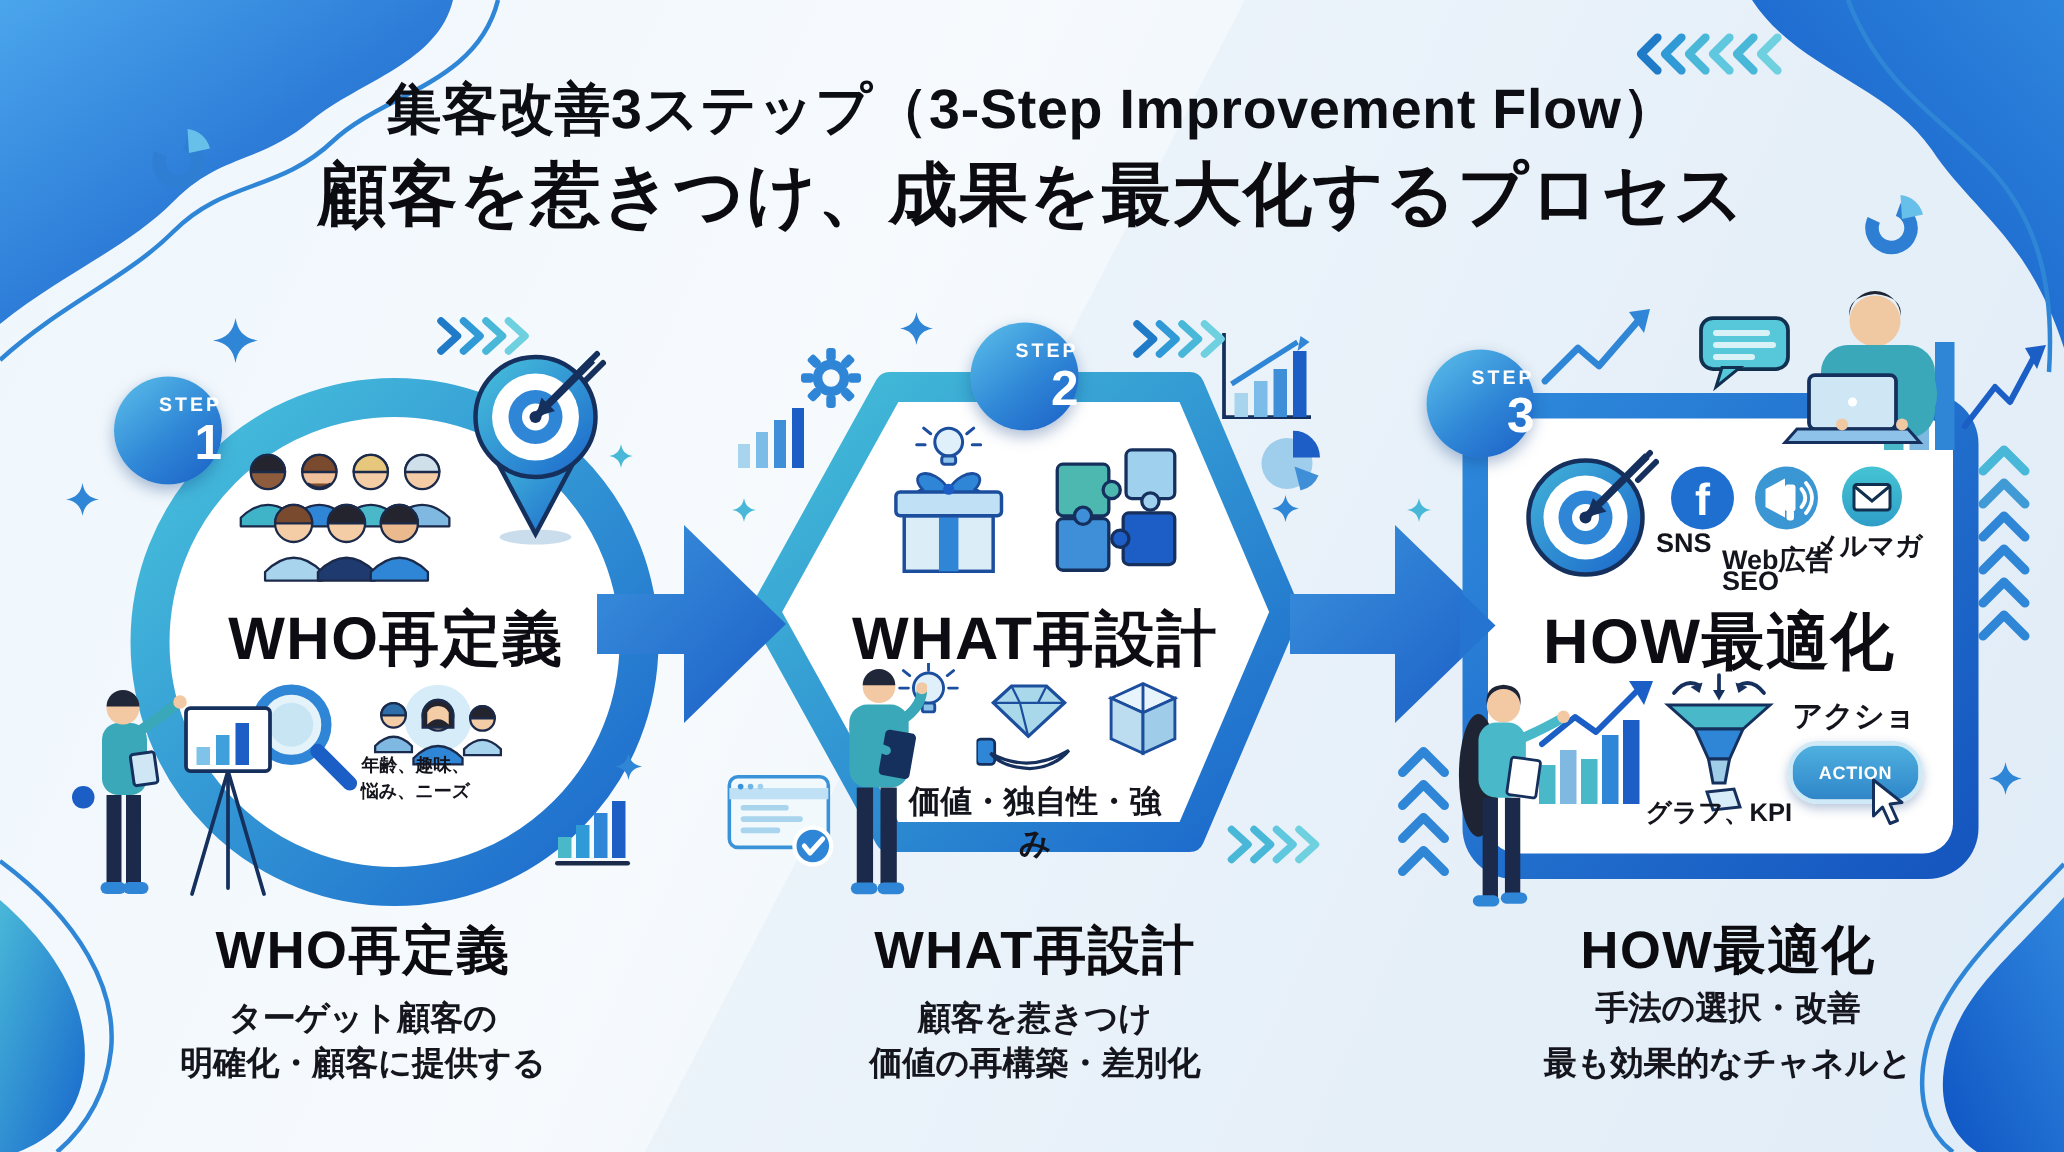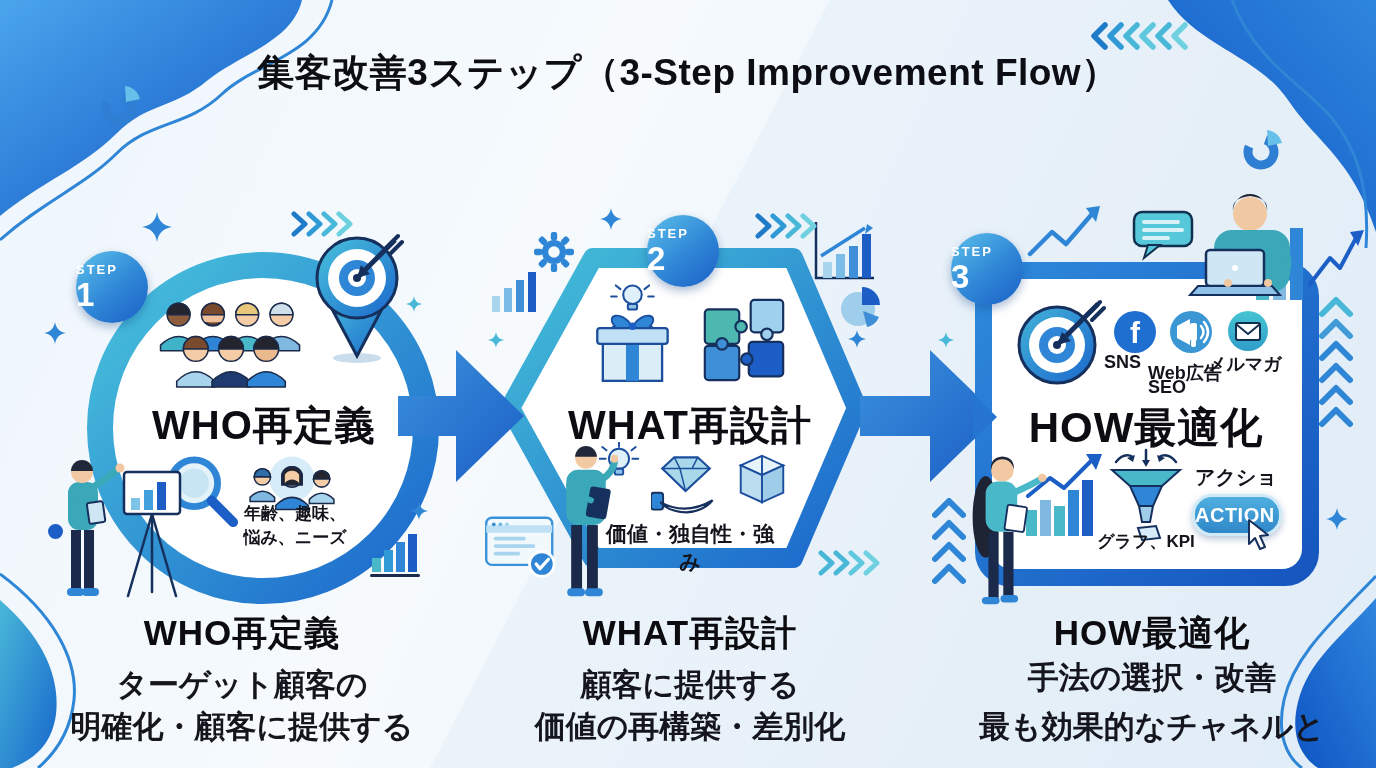--- a/index.html
+++ b/index.html
@@ -12,36 +12,36 @@
     background:linear-gradient(115deg,#eef6fc 0%,#f6fafd 38%,#e2eef8 100%);
     text-decoration:underline;
   }
   .abs{position:absolute;}
   .title{left:0;top:52px;width:1376px;text-align:center;z-index:5;}
   .title-l1{font-size:37px;font-weight:800;letter-spacing:0.5px;color:#0d0d14;line-height:1.15;}
   .title-l2{font-size:46px;font-weight:900;letter-spacing:1px;color:#0b0b10;line-height:1.15;margin-top:8px;}
   .badge{
     width:72px;height:72px;border-radius:50%;z-index:8;
     background:linear-gradient(140deg,#5cc0ea 0%,#2f86d6 55%,#1a5fc6 100%);
-    color:#fff;display:flex;flex-direction:column;align-items:flex-start;justify-content:center;
+    color:#fff;display:flex;flex-direction:column;align-items:flex-end;justify-content:center;
     box-shadow:0 4px 10px rgba(16,62,128,.35);
   }
   .badge .s{font-size:13px;font-weight:700;letter-spacing:2px;line-height:1;}
   .badge .n{font-size:33px;font-weight:800;line-height:1;margin-top:2px;}
   .shape-title{font-size:40px;font-weight:900;color:#0c0c12;text-align:center;z-index:7;letter-spacing:1px;}
   .note{font-weight:800;color:#14141c;text-align:center;z-index:7;}
   .summary{text-align:center;z-index:6;}
   .sum-title{font-size:35px;font-weight:900;color:#0b0b10;letter-spacing:1px;}
-  .sum-line{font-size:31px;font-weight:800;color:#15151d;line-height:1.35;}
+  .sum-line{font-size:22px;font-weight:800;color:#15151d;line-height:1.35;}
   .chan-label{font-size:18px;font-weight:800;color:#14141c;z-index:7;}
   .action-pill{
     width:84px;height:36px;border-radius:20px;z-index:7;
     background:linear-gradient(180deg,#4fb0e0,#2f86c8);
-    border:3px solid #cfe9f7;display:flex;align-items:center;justify-content:flex-start;
-    color:#fff;font-size:20px;font-weight:800;letter-spacing:0.5px;
+    border:3px solid #cfe9f7;display:flex;align-items:center;justify-content:center;
+    color:#fff;font-size:12px;font-weight:800;letter-spacing:0.5px;
     box-shadow:0 3px 7px rgba(16,62,128,.3);
   }
   .dot{width:15px;height:15px;border-radius:50%;background:#1b5ec6;z-index:3;}
   .z2{z-index:2}.z3{z-index:3}.z4{z-index:4}.z5{z-index:5}.z6{z-index:6}.z7{z-index:7}
 </style>
 </head>
 <body>
 
 <div class="canvas">
 
@@ -66,20 +66,21 @@
     <path d="M1376 0 L1168 0 C1198 46 1258 56 1288 100 C1316 142 1352 158 1376 232 Z" fill="url(#gb2)"></path>
     <path d="M1232 0 C1256 62 1300 82 1330 116 C1356 146 1370 186 1366 248" fill="none" stroke="#2f86d6" stroke-width="3"></path>
     <path d="M0 600 C44 638 60 678 56 714 C52 746 32 760 12 768 L0 768 Z" fill="url(#gb3)"></path>
     <path d="M0 574 C54 614 78 660 74 700 C70 736 52 756 38 768" fill="none" stroke="#2f86d6" stroke-width="3"></path>
     <path d="M1376 598 C1338 640 1308 662 1298 702 C1290 734 1300 756 1318 768 L1376 768 Z" fill="url(#gb2)"></path>
     <path d="M1376 576 C1330 624 1294 656 1284 700 C1276 736 1288 758 1302 768" fill="none" stroke="#2f86d6" stroke-width="3"></path>
   </svg>
 
   <div class="abs title">
     <div class="title-l1">集客改善3ステップ（3-Step Improvement Flow）</div>
+    <div class="title-l2">顧客を惹きつけ、成果を最大化するプロセス</div>
   </div>
   <svg class="abs z4" style="left:98px;top:82px" width="48" height="48" viewBox="0 0 48 48">
     <circle cx="21" cy="26" r="13" fill="none" stroke="#2e7fd4" stroke-width="9" stroke-dasharray="62 20" transform="rotate(-70 21 26)"></circle>
     <path d="M27 4 A17 17 0 0 1 42 17 L28 20 Z" fill="#67c0ea"></path>
   </svg>
   <svg class="abs z4" style="left:1240px;top:126px" width="48" height="48" viewBox="0 0 48 48">
     <circle cx="21" cy="26" r="13" fill="none" stroke="#2e7fd4" stroke-width="9" stroke-dasharray="62 20" transform="rotate(-70 21 26)"></circle>
     <path d="M27 4 A17 17 0 0 1 42 17 L28 20 Z" fill="#67c0ea"></path>
   </svg>
   <svg class="abs z4" style="left:1090px;top:22px" width="102" height="28" viewBox="0 0 102 28" fill="none" stroke-width="5.5" stroke-linecap="round" stroke-linejoin="round">
@@ -170,21 +171,21 @@
         <path d="M62 46 Q74 34 86 46 L86 50 L62 50 Z" fill="#a8d4ee"></path>
           <circle cx="74" cy="26" r="8" fill="#f4cda6"></circle>
           <path d="M66 26 A8 8 0 0 1 82 26 Z" fill="#23242e"></path>
         <path d="M29 52 Q45 36 61 52 L61 56 L29 56 Z" fill="#2f86d6"></path>
           <circle cx="45" cy="24" r="10" fill="#f4cda6"></circle>
           <path d="M35 24 A10 10 0 0 1 55 24 L55 32 L35 32 Z" fill="#23242e"></path>
           <path d="M38 22 A8 8 0 0 1 52 22 L52 30 A10 12 0 0 0 38 30 Z" fill="#f4cda6" stroke="none"></path>
       </g>
     </svg>
 
-    <div class="abs note" style="left:228px;top:502px;width:134px;font-size:17px;line-height:1.42">
+    <div class="abs note" style="left:210px;top:502px;width:134px;font-size:12px;line-height:1.42">
       <div>年齢、趣味、</div>
       <div>悩み、ニーズ</div>
     </div>
 
     <svg class="abs z6" style="left:62px;top:436px" width="134" height="172" viewBox="0 0 134 172">
       <g stroke="#16305e" stroke-width="2.5" stroke-linecap="round">
         <line x1="90" y1="78" x2="66" y2="160"></line>
           <line x1="90" y1="78" x2="114" y2="160"></line>
           <line x1="90" y1="78" x2="90" y2="156"></line>
       </g>
@@ -565,21 +566,21 @@
       </svg>
   </section>
 
   <div class="abs summary" style="left:22px;top:610px;width:440px">
     <div class="sum-title">WHO再定義</div>
     <div class="sum-line" style="margin-top:7px">ターゲット顧客の</div>
     <div class="sum-line">明確化・顧客に提供する</div>
   </div>
   <div class="abs summary" style="left:470px;top:610px;width:440px">
     <div class="sum-title">WHAT再設計</div>
-    <div class="sum-line" style="margin-top:7px">顧客に提供する</div>
+    <div class="sum-line" style="margin-top:7px">顧客を惹きつけ</div>
     <div class="sum-line">価値の再構築・差別化</div>
   </div>
   <div class="abs summary" style="left:932px;top:610px;width:440px">
     <div class="sum-title">HOW最適化</div>
     <div class="sum-line">手法の選択・改善</div>
     <div class="sum-line" style="margin-top:7px">最も効果的なチャネルと</div>
   </div>
 
 </div>
 

